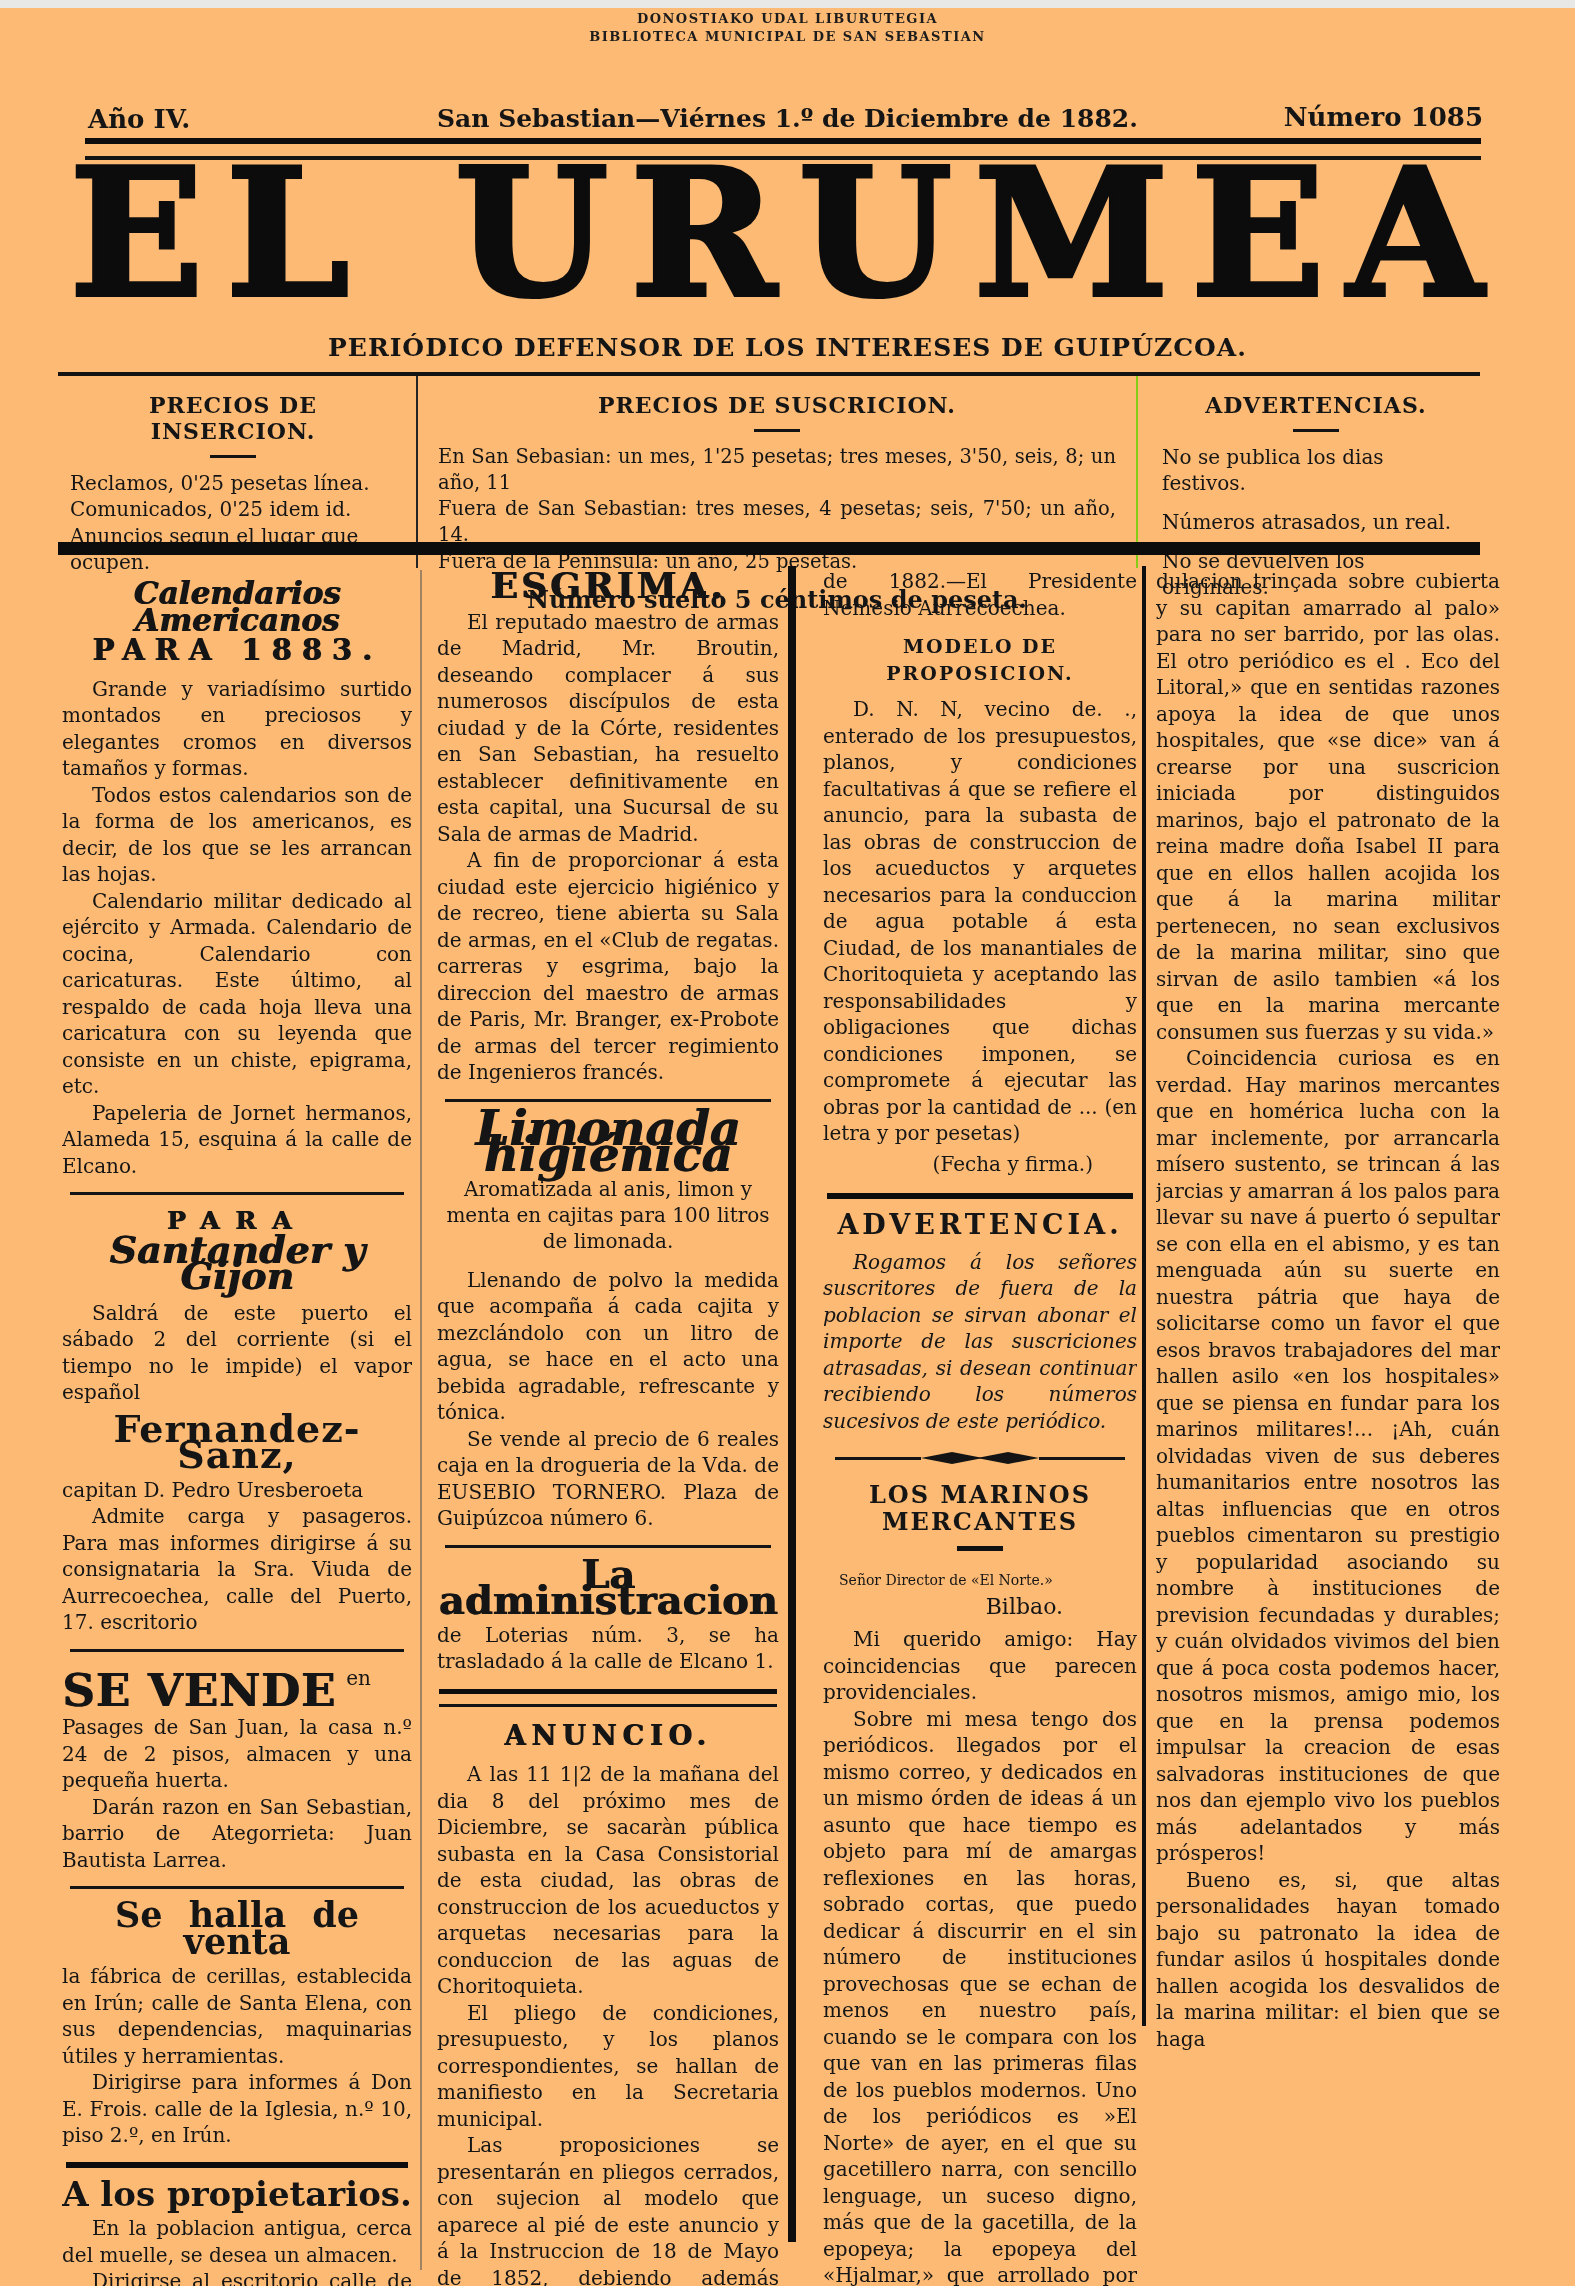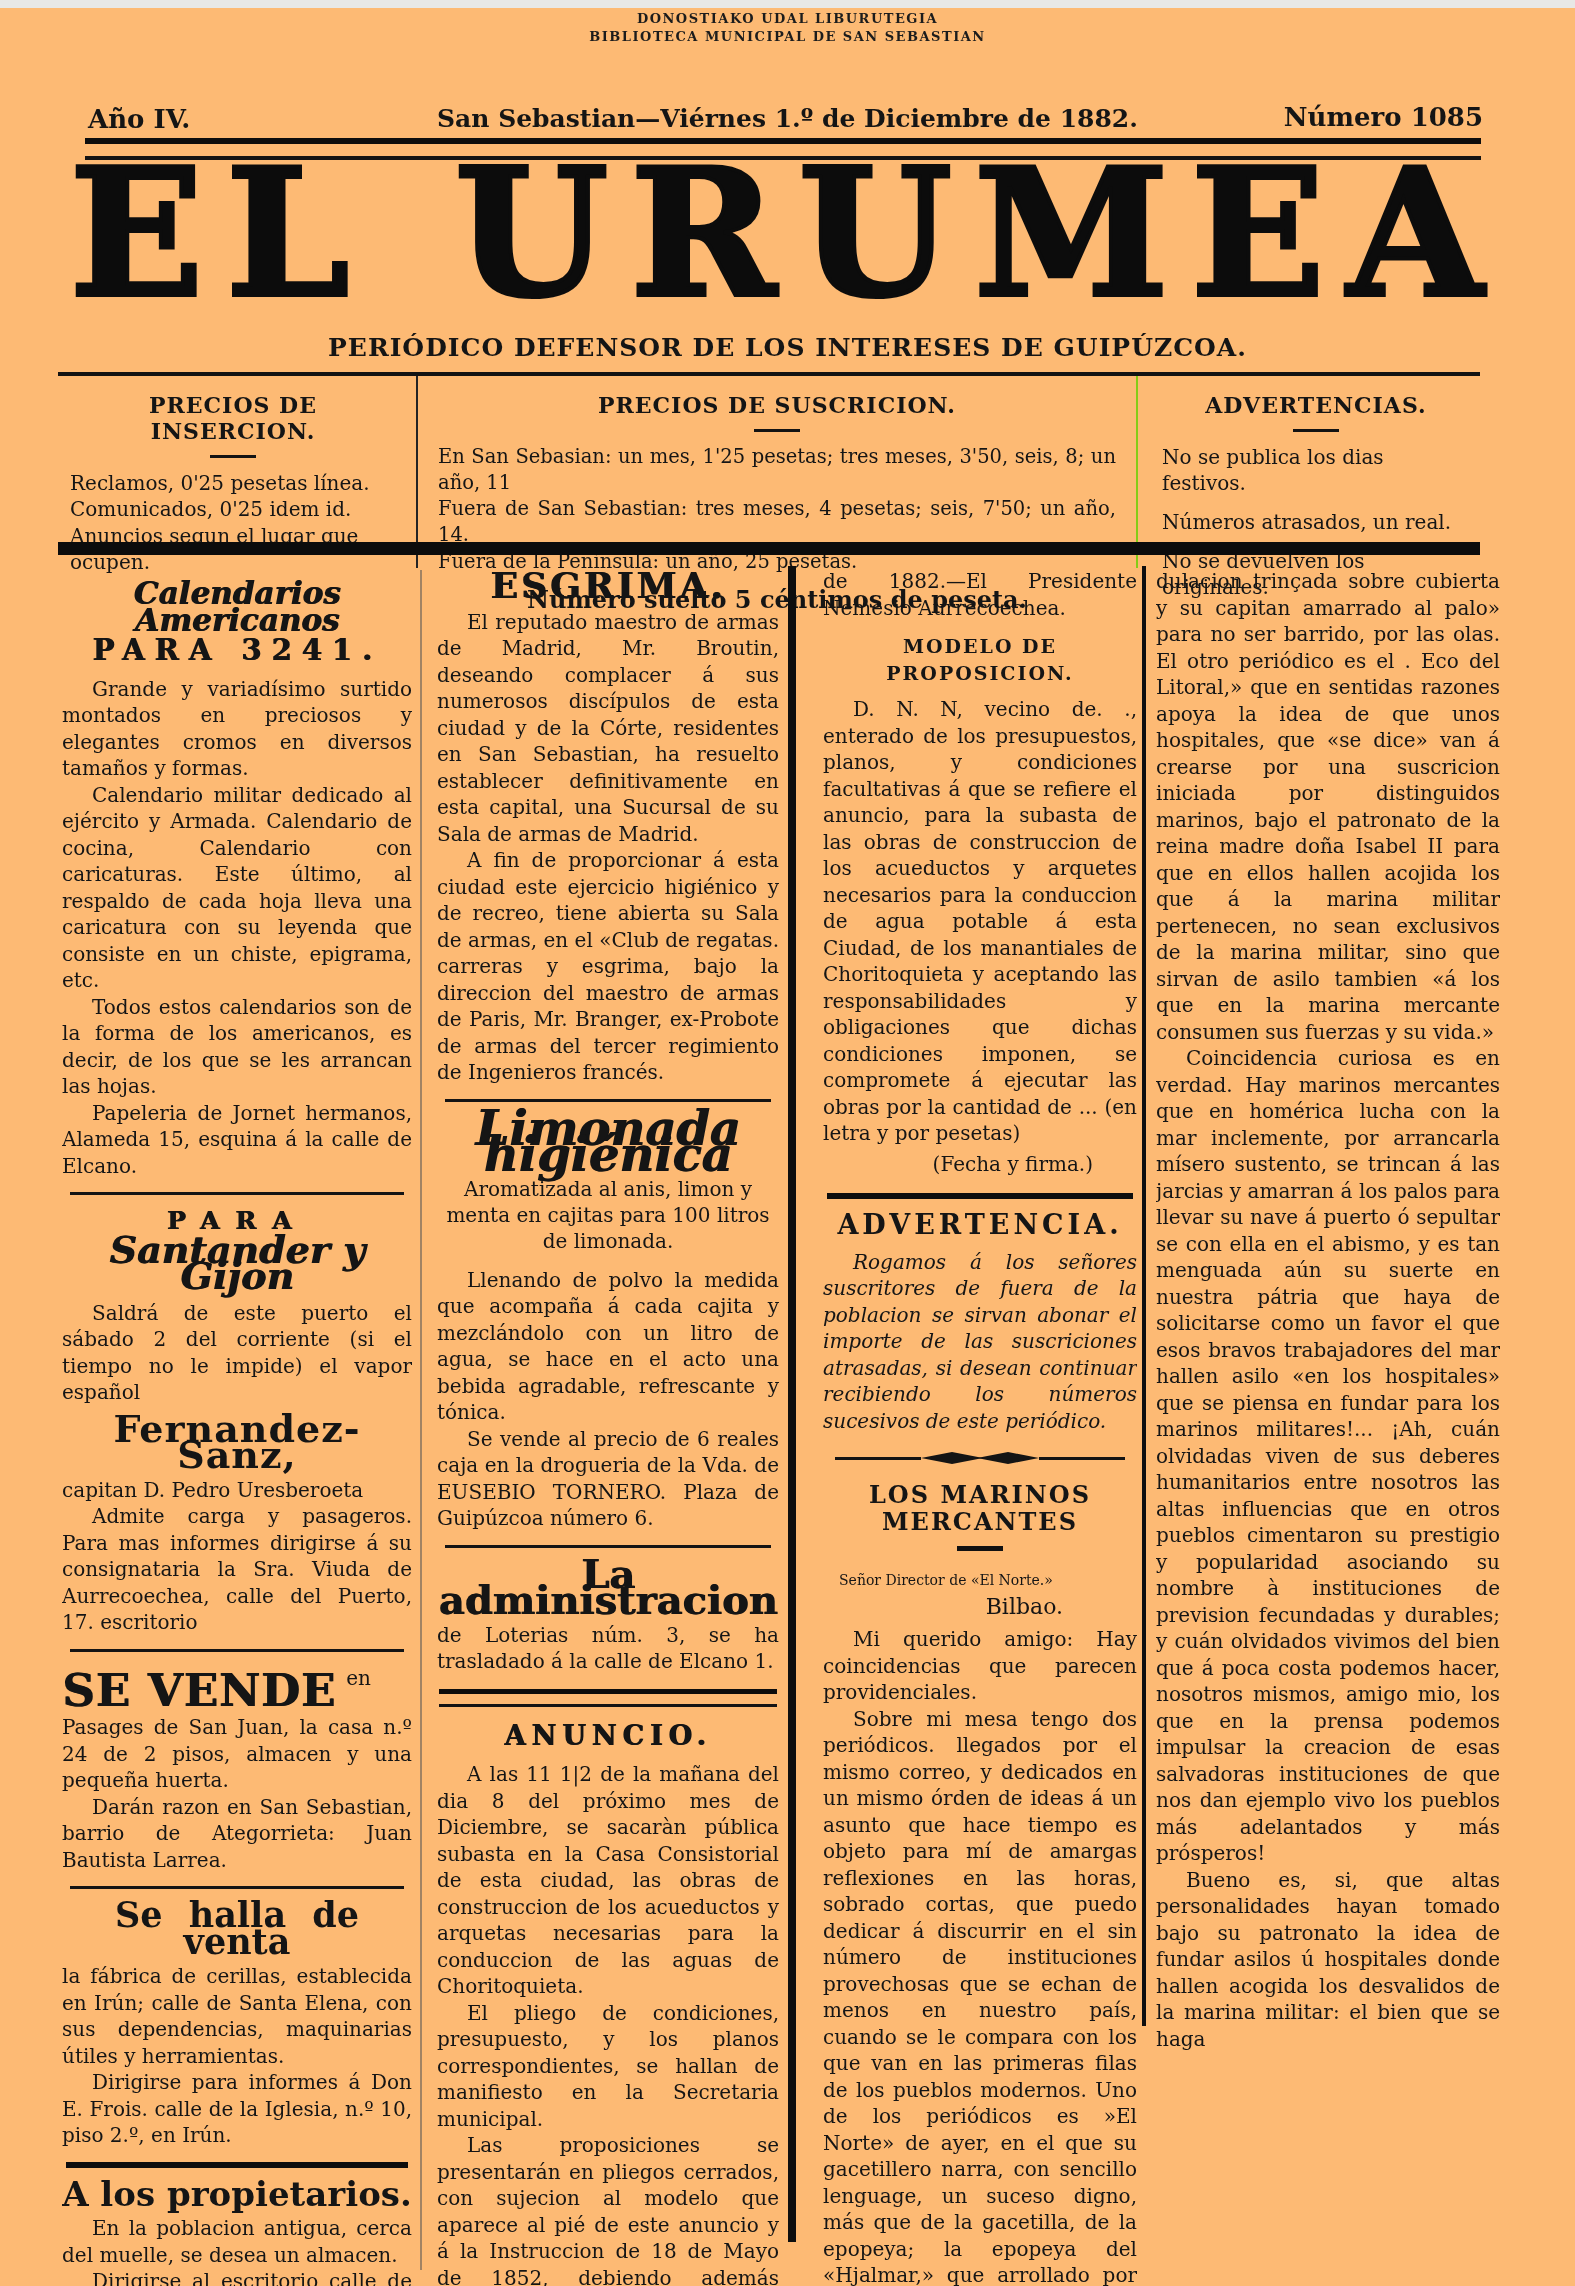--- a/index.html
+++ b/index.html
@@ -136,24 +136,24 @@
   </div>
   <div class="rule-thick"></div>
 
   <div class="vd vd-1"></div>
   <div class="vd vd-2"></div>
   <div class="vd vd-3"></div>
 
   <div class="col col-1">
     <div>
       <p class="h-fraktur cal-title">Calendarios Americanos</p>
-      <p class="h-center cal-sub">PARA 3241.</p>
+      <p class="h-center cal-sub">PARA 1883.</p>
       <p>Grande y variadísimo surtido montados en preciosos y elegantes cromos en diversos tamaños y formas.</p>
+      <p>Todos estos calendarios son de la forma de los americanos, es decir, de los que se les arrancan las hojas.</p>
       <p>Calendario militar dedicado al ejército y Armada. Calendario de cocina, Calendario con caricaturas. Este último, al respaldo de cada hoja lleva una caricatura con su leyenda que consiste en un chiste, epigrama, etc.</p>
-      <p>Todos estos calendarios son de la forma de los americanos, es decir, de los que se les arrancan las hojas.</p>
       <p>Papeleria de Jornet hermanos, Alameda 15, esquina á la calle de Elcano.</p>
     </div>
     <div class="sep"></div>
     <div>
       <p class="h-center kicker">PARA</p>
       <p class="h-fraktur santander">Santander y Gijon</p>
       <p>Saldrá de este puerto el sábado 2 del corriente (si el tiempo no le impide) el vapor español</p>
       <p class="h-center ship">Fernandez-Sanz,</p>
       <p class="noindent">capitan D. Pedro Uresberoeta</p>
       <p>Admite carga y pasageros. Para mas informes dirigirse á su consignataria la Sra. Viuda de Aurrecoechea, calle del Puerto, 17. escritorio</p>

